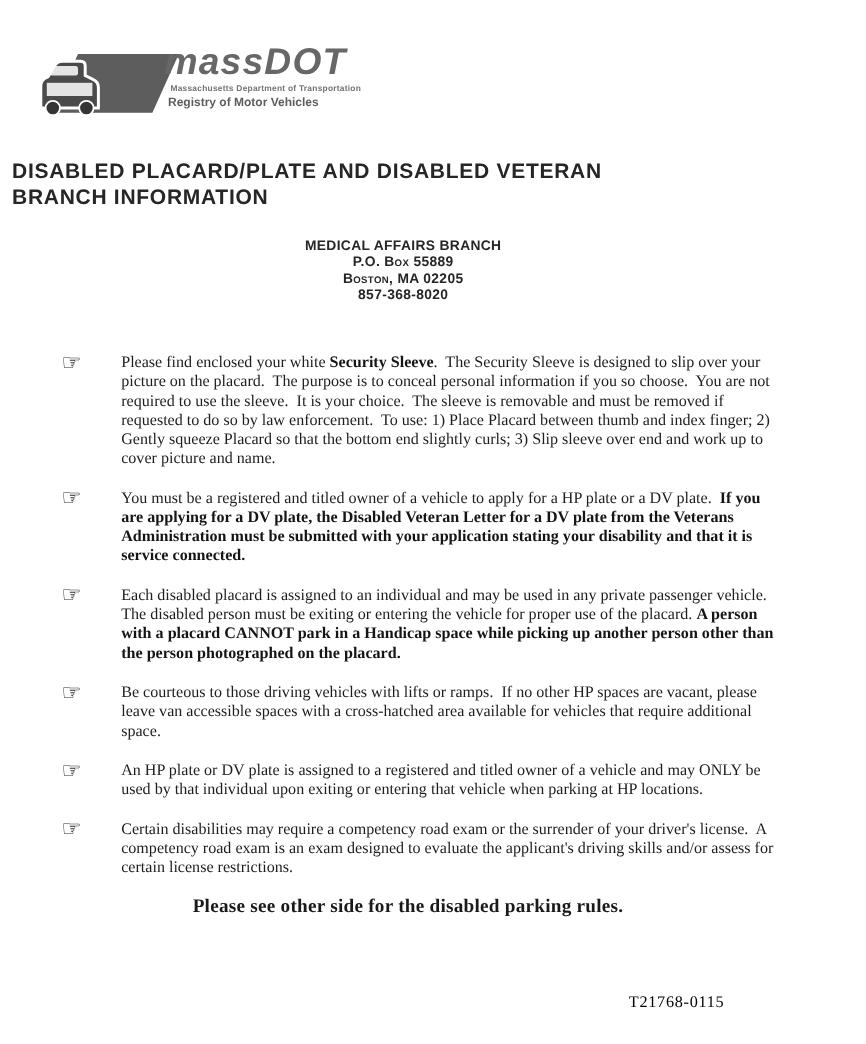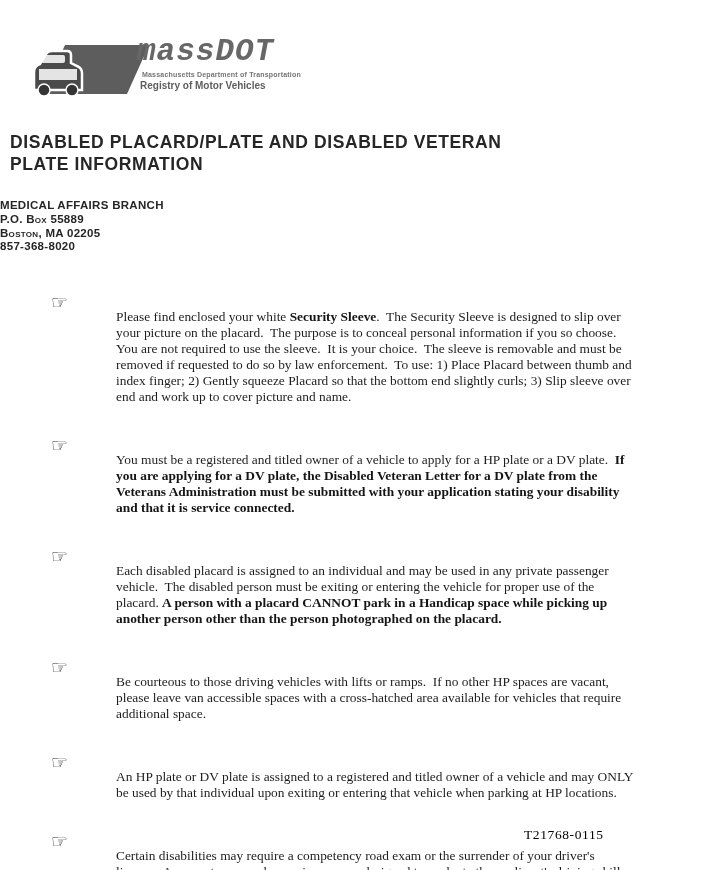--- a/index.html
+++ b/index.html
@@ -28,21 +28,21 @@
   }
   .logo-mark {
     position: absolute;
     left: 0;
     top: 2px;
   }
   .logo-brand {
     position: absolute;
     left: 106px;
     top: -8px;
-    font-family: Liberation Mono, monospace;
+    font-family: Liberation Sans, sans-serif;
     font-style: italic;
     font-weight: 700;
     font-size: 31px;
     letter-spacing: 1px;
     color: #676767;
     white-space: nowrap;
   }
   .logo-tagline {
     position: absolute;
     left: 111px;
@@ -80,21 +80,21 @@
     letter-spacing: 0.6px;
     color: #262626;
   }
 
   
   .address {
     position: absolute;
     top: 199px;
     left: 0;
     width: 672px;
-    text-align: left;
+    text-align: center;
     font-family: "Liberation Sans", sans-serif;
     font-weight: 700;
     font-size: 11.5px;
     line-height: 13.8px;
     letter-spacing: 0.3px;
     color: #262626;
   }
   .address .sc { font-variant: small-caps; }
   .address .site { font-size: 11px; }
 
@@ -115,21 +115,21 @@
   .hand {
     flex: 0 0 50px;
     width: 50px;
     font-size: 19px;
     line-height: 17px;
     color: #2c2c2c;
     padding-left: 1px;
     font-family: "DejaVu Sans", sans-serif;
   }
   .bullet-text {
-    margin: 15px;
+    margin: 0;
     width: 548px;
     white-space: pre-wrap;
     color: #1d1d1d;
   }
   .bullet-text b { color: #151515; }
 
   
   .closing {
     margin: 11px 0 0 0;
     width: 580px;
@@ -166,21 +166,21 @@
         <circle cx="41" cy="46" r="6" fill="#353535" stroke="#ffffff" stroke-width="1.5"></circle>
       </g>
     </svg>
     <div class="logo-brand">massDOT</div>
     <div class="logo-tagline">Massachusetts Department of Transportation</div>
     <div class="logo-division">Registry of Motor Vehicles</div>
   </div>
 
   <h1 class="title">
     <span>DISABLED PLACARD/PLATE AND DISABLED VETERAN</span><br>
-    <span>PLATE INFORMATION</span>
+    <span>BRANCH INFORMATION</span>
   </h1>
 
   <div class="address">
     <div>MEDICAL AFFAIRS BRANCH</div>
     <div class="sc">P.O. Box 55889</div>
     <div class="sc">Boston, MA 02205</div>
     <div>857-368-8020</div>
   </div>
 
   <main class="content" id="bullet-list">

